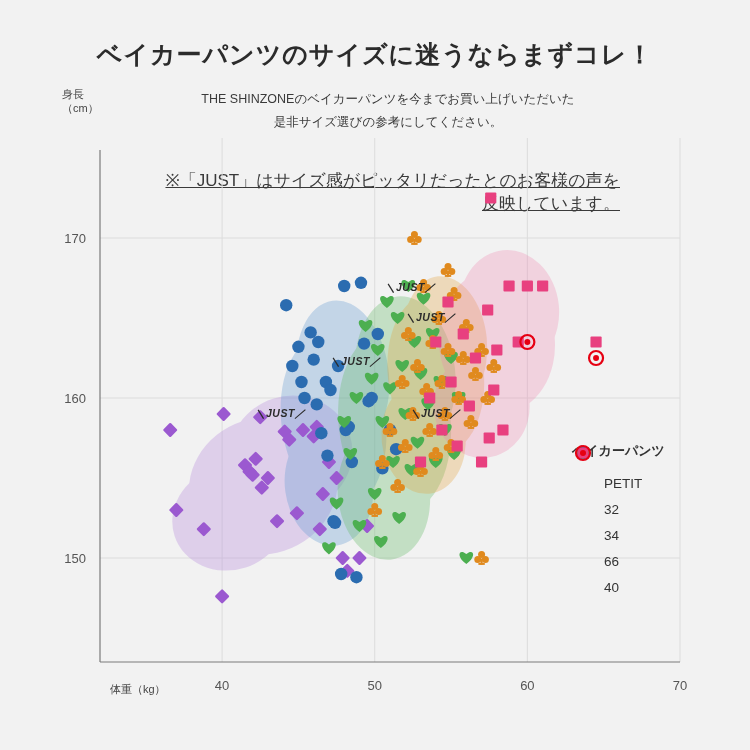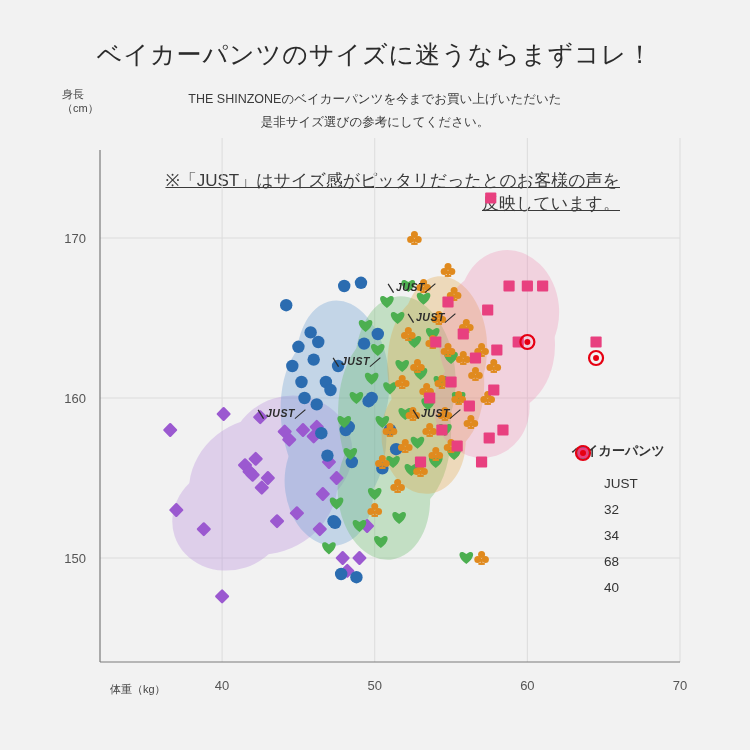--- a/index.html
+++ b/index.html
@@ -12,28 +12,28 @@
     position:relative;
   }
   #stage{position:absolute;left:0;top:0;width:750px;height:750px;}
 
   .title{
     position:absolute;
     left:0;right:0;
     top:38px;
     text-align:center;
     font-size:25px;
-    font-weight:normal;
+    font-weight:bold;
     letter-spacing:1px;
     color:#2b2b2b;
   }
 
   .lead{
     position:absolute;
-    left:150px;
+    left:163px;
     top:88px;
     width:450px;
     text-align:center;
     font-size:12.5px;
     line-height:1.85;
     color:#3a3a3a;
   }
   .note{
     position:absolute;
     left:150px;
@@ -552,21 +552,21 @@
     <div class="legend-title">ベイカーパンツ</div>
     <div id="legend-rows">
         <div class="legend-row">
           <span class="legend-mark">
             <svg width="22" height="22">
               <g>
                 <rect x="5.7" y="5.7" width="10.6" height="10.6" fill="#9b59d0" rx="1.2" transform="rotate(45 11 11)"></rect>
               </g>
             </svg>
           </span>
-          <span class="legend-label">JUST</span>
+          <span class="legend-label">PETIT</span>
         </div>
         <div class="legend-row">
           <span class="legend-mark">
             <svg width="22" height="22">
               <g>
                 <circle cx="11" cy="11" r="6.2" fill="#2b6cb0"></circle>
               </g>
             </svg>
           </span>
           <span class="legend-label">32</span>
@@ -582,21 +582,21 @@
           <span class="legend-label">34</span>
         </div>
         <div class="legend-row">
           <span class="legend-mark">
             <svg width="22" height="22">
               <g>
                 <rect x="5.4" y="5.4" width="11.2" height="11.2" fill="#e8407f" rx="1"></rect>
               </g>
             </svg>
           </span>
-          <span class="legend-label">68</span>
+          <span class="legend-label">66</span>
         </div>
         <div class="legend-row">
           <span class="legend-mark">
             <svg width="22" height="22">
               <g>
                 <circle cx="11" cy="11" r="7" fill="none" stroke="#e60012" stroke-width="2.2"></circle>
                 <circle cx="11" cy="11" r="3" fill="#e60012"></circle>
               </g>
             </svg>
           </span>

